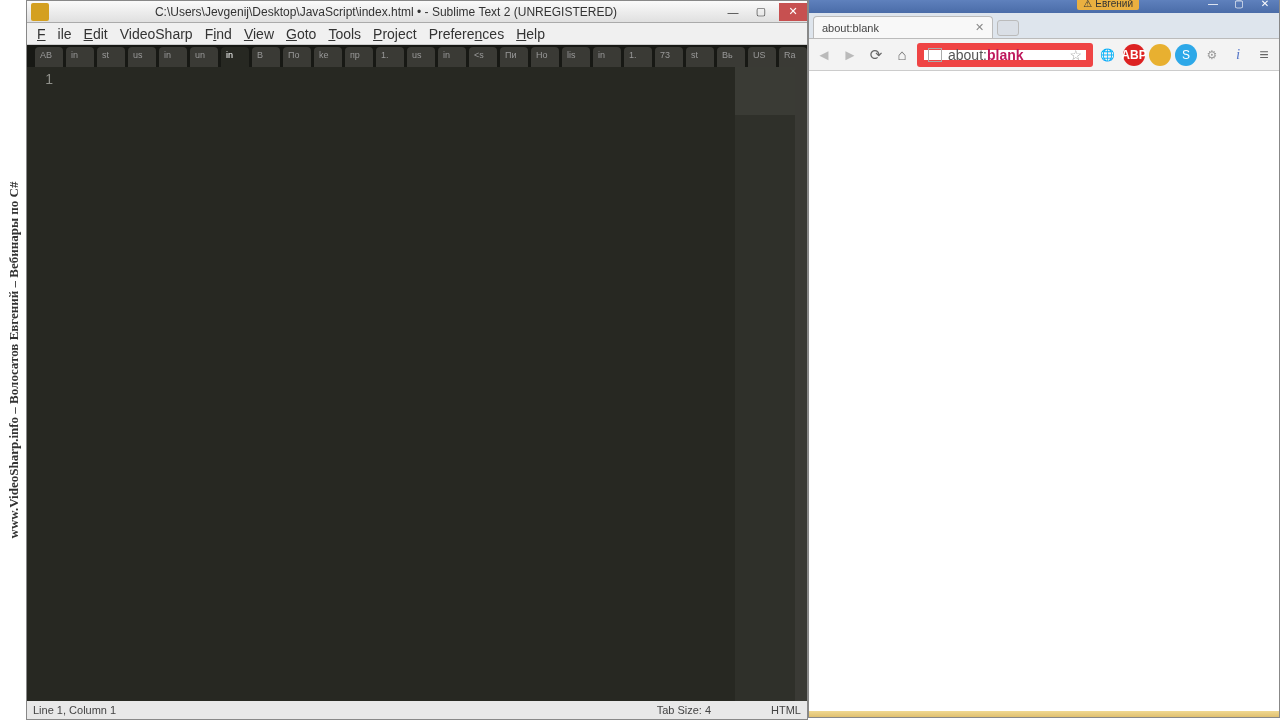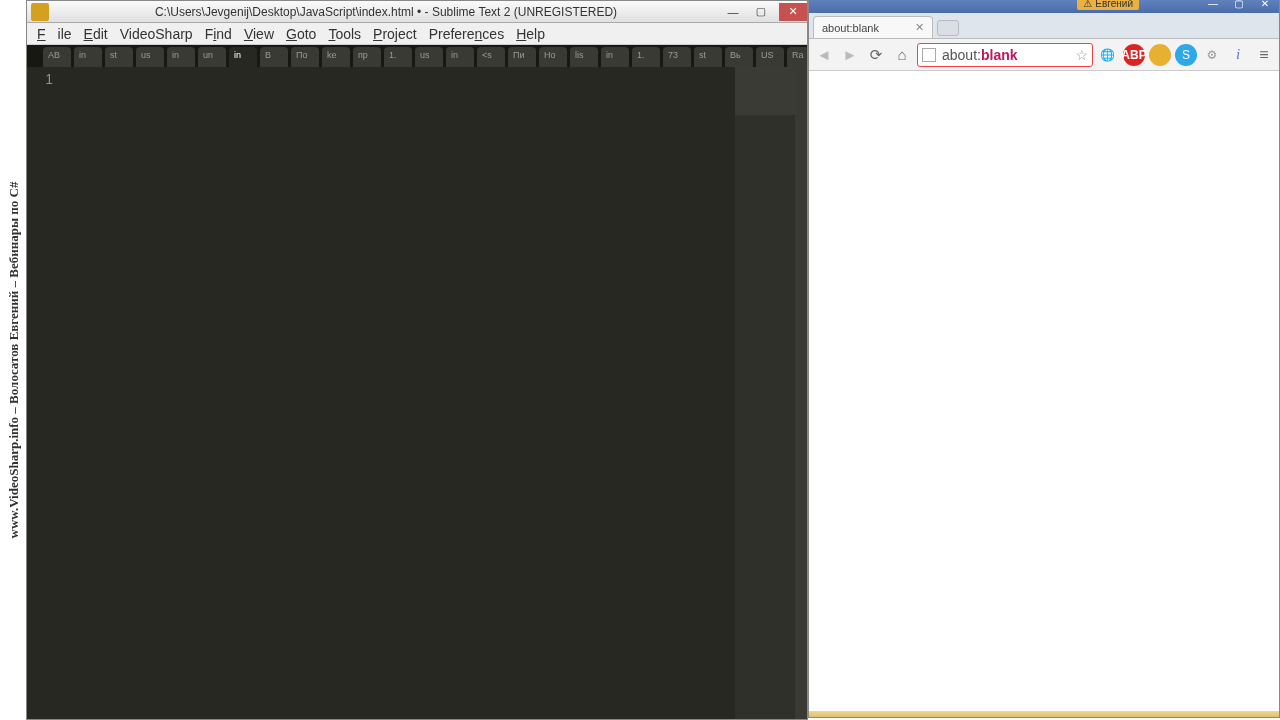--- a/index.html
+++ b/index.html
@@ -34,21 +34,21 @@
 
 .menubar {
   height: 22px; background: #f0f0f0; display: flex; align-items: center;
   padding: 0 4px; font-size: 14px; color: #333; border-bottom: 1px solid #ccc;
 }
 .menubar span { padding: 0 6px; cursor: default; }
 .menubar span u { text-decoration: underline; }
 
 .tabbar {
   height: 22px; background: #171814; display: flex; align-items: flex-end;
-  overflow: hidden; padding-left: 16px; justify-content: space-between;
+  overflow: hidden; padding-left: 8px; justify-content: space-between;
 }
 .tab {
   min-width: 28px; width: 28px; height: 20px; background: #3a3a35;
   border-radius: 4px 4px 0 0; margin-right: 3px;
   font-size: 9px; color: #999; padding: 3px 3px 0 5px;
   overflow: hidden; white-space: nowrap;
 }
 .tab.active { background: #272822; color: #fff; }
 
 .editor {
@@ -81,33 +81,33 @@
 .bwbtn { width: 24px; height: 14px; display: flex; align-items: center; justify-content: center; font-size: 10px; color: #fff; margin-left: 2px;}
 .bwbtn.close2 { }
 
 .browser-tabs {
   height: 26px; background: #dee5ed; display: flex; align-items: flex-end;
   padding-left: 4px; border-bottom: 1px solid #bbb;
 }
 .btab {
   height: 22px; background: #f8f8f8; border: 1px solid #bbb; border-bottom: none;
   border-radius: 4px 4px 0 0; padding: 3px 8px; font-size: 11px; color: #444;
-  display: flex; align-items: center; gap: 36px; text-align: center;
+  display: flex; align-items: center; gap: 96px; text-align: center;
 }
 .btab .x { color: #888; font-size: 11px; }
 .newtab { width: 22px; height: 16px; background: #dadfe6; border: 1px solid #bbb; border-radius: 3px; margin-left: 4px; margin-bottom: 2px;}
 
 .toolbar {
   height: 32px; background: #f3f3f3; display: flex; align-items: center;
   padding: 0 4px; gap: 4px; border-bottom: 1px solid #ccc;
 }
 .navbtn { width: 22px; height: 22px; display: flex; align-items: center; justify-content: center; font-size: 15px; color: #666; }
 .navbtn.dis { opacity: .4; }
 .urlbar {
-  flex: 1; height: 24px; background: #fff; border: 1px solid #ef4444; border-radius: 3px;
+  flex: 1; height: 24px; background: #fff; border: 7px solid #ef4444; border-radius: 3px;
   display: flex; align-items: center; padding: 0 4px; font-size: 14px; color: #555;
 }
 .urlbar .pageicon { width: 14px; height: 14px; border: 1px solid #aaa; margin-right: 6px; }
 .urlbar .star { margin-left: auto; color: #999; font-size: 14px; }
 .exticon { width: 22px; height: 22px; border-radius: 4px; display:flex; align-items:center; justify-content:center; font-size:12px;}
 .ext-globe { color:#444;}
 .ext-abp { background:#d22; color:#fff; font-size:12px; font-weight:bold; border-radius:50%;}
 .ext-y { background:#e8b030; border-radius:50%;}
 .ext-s { background:#2da8e8; color:#fff; border-radius:50%;}
 .ext-g { color:#999;}
@@ -176,20 +176,25 @@
       <div>1</div>
     </div>
     <div class="code">
       <div class="cursor-area"></div>
     </div>
     <div class="minimap">
       <div class="minimap-view"></div>
     </div>
     <div class="scroll"></div>
   </div>
+  <div class="statusbar">
+    <div class="left">Line 1, Column 1</div>
+    <div class="mid">Tab Size: 4</div>
+    <div>HTML</div>
+  </div>
 </div>
 
 <div class="browser">
   <div class="browser-titlebar">
     <div class="user">
         <span>⚠</span>
         <span>Евгений</span>
       </div>
     <div class="bwbtn">—</div>
     <div class="bwbtn">▢</div>

